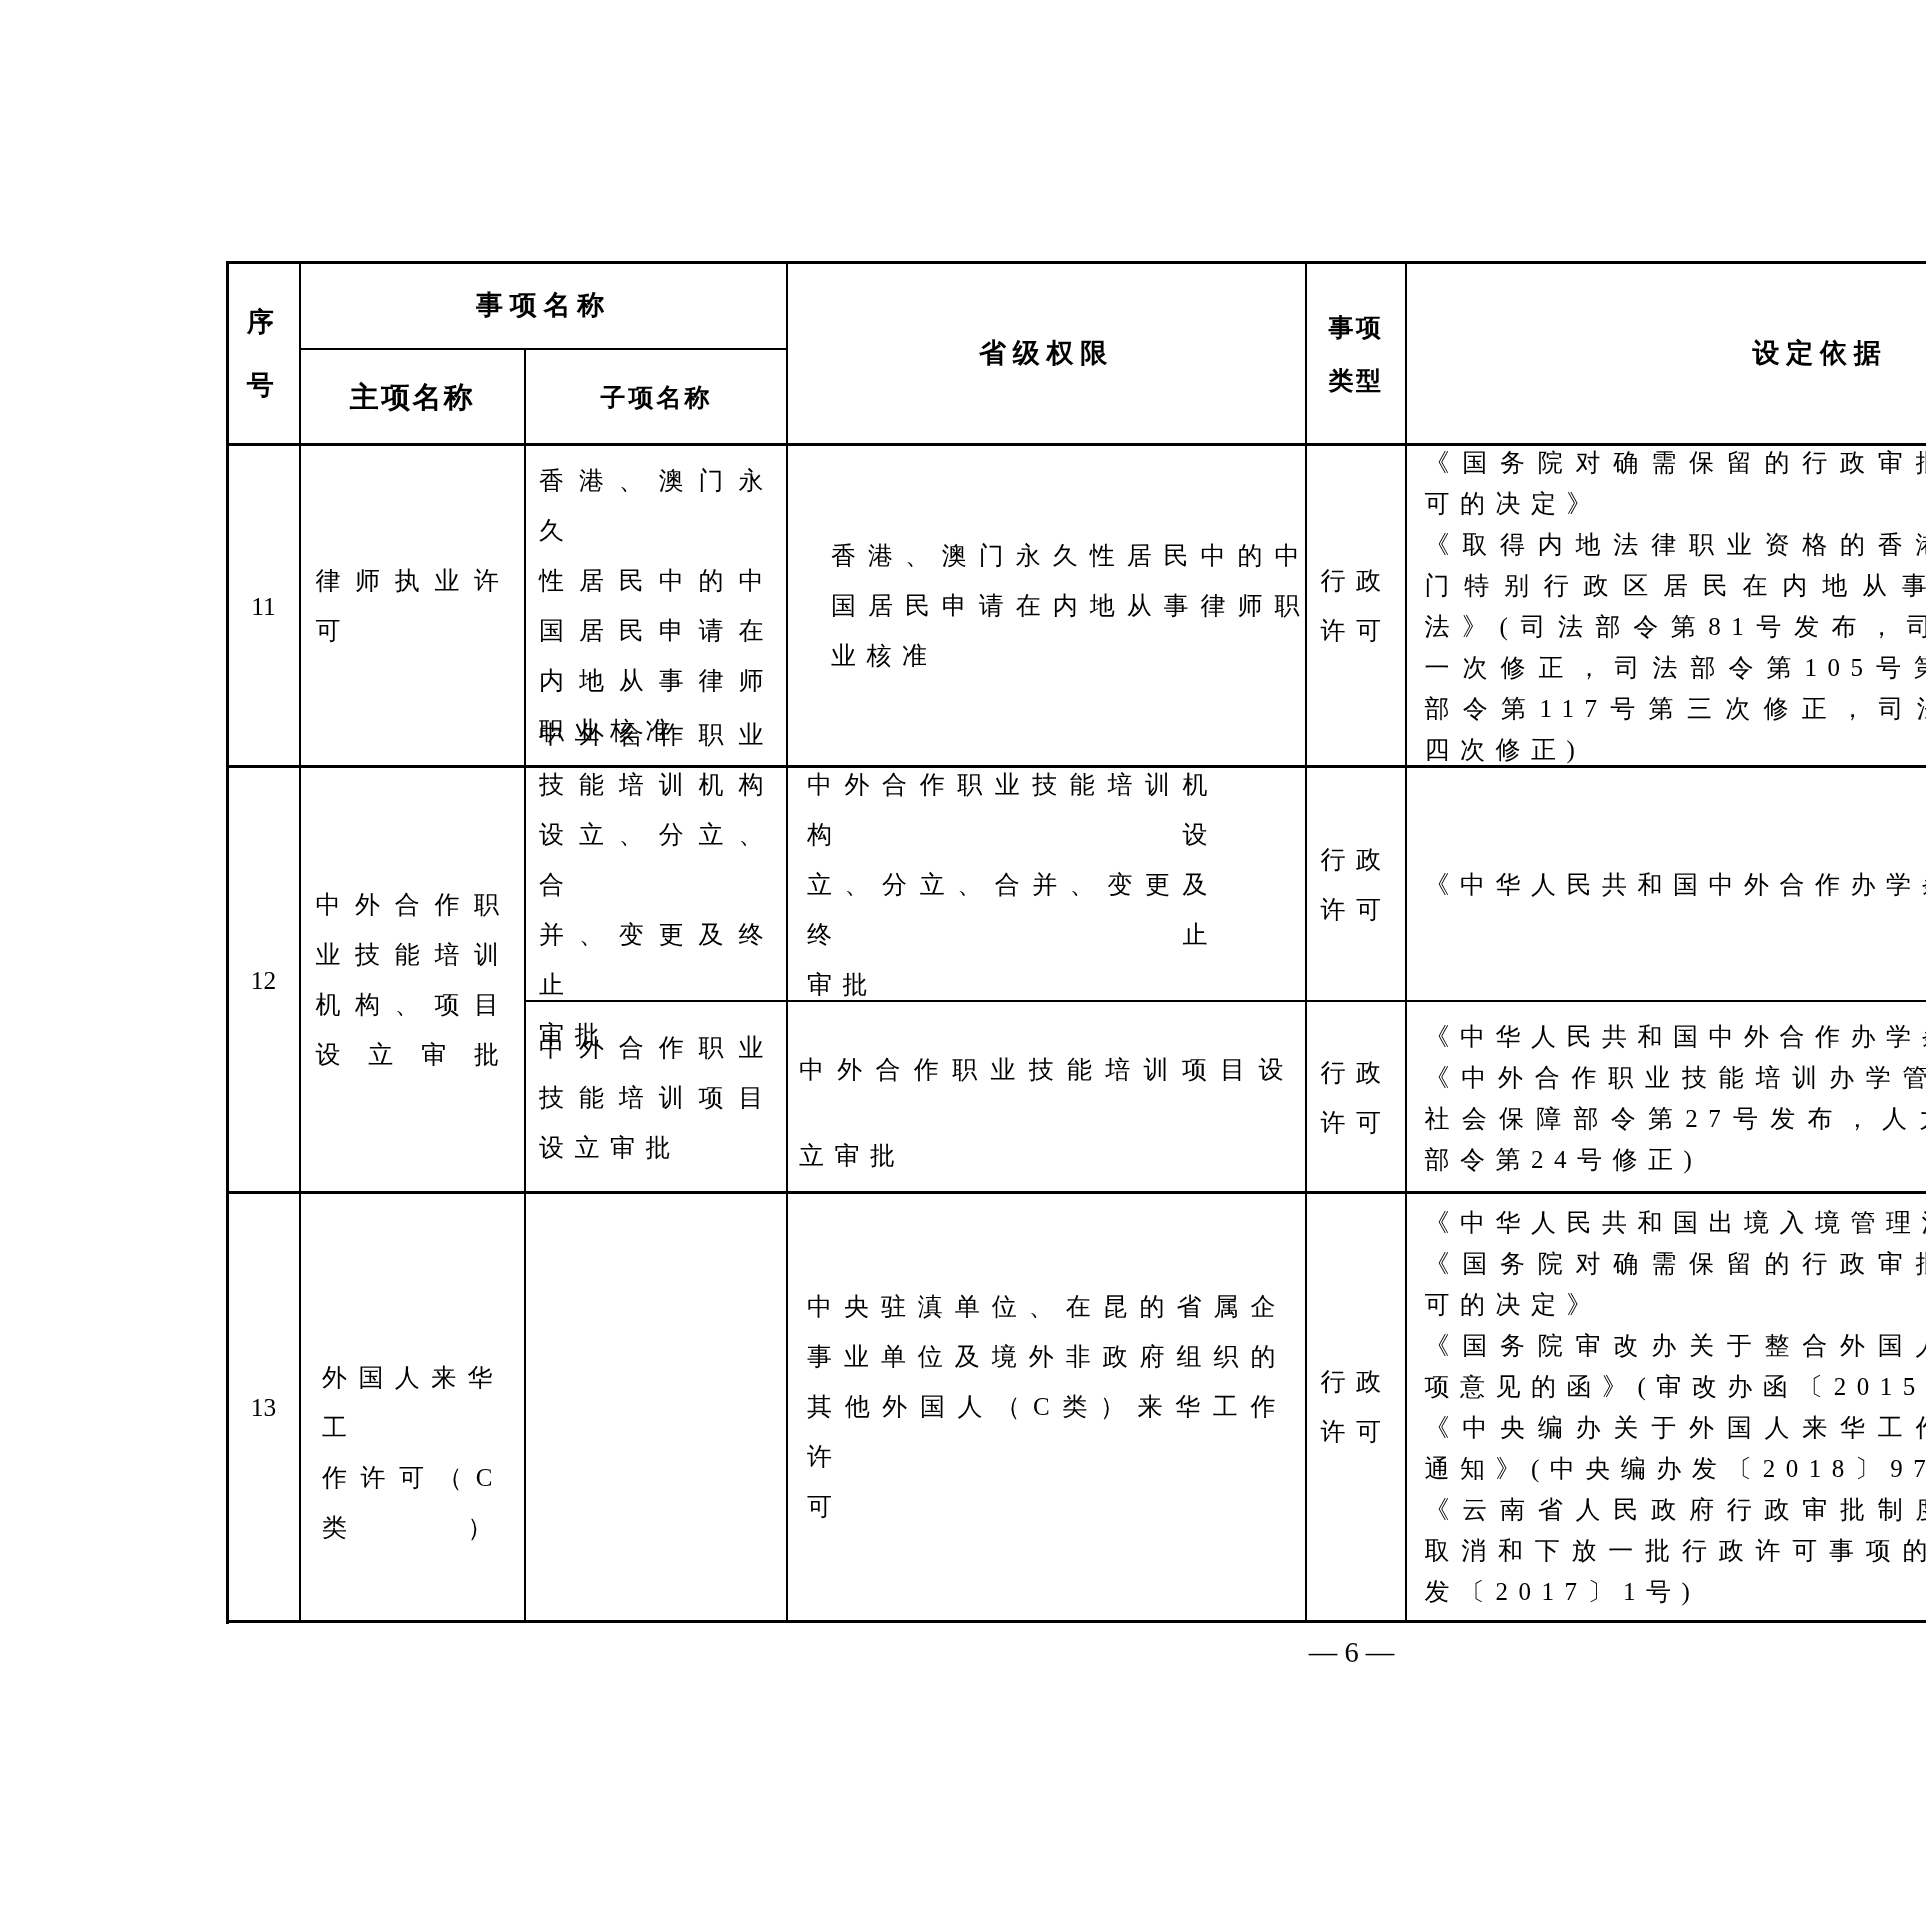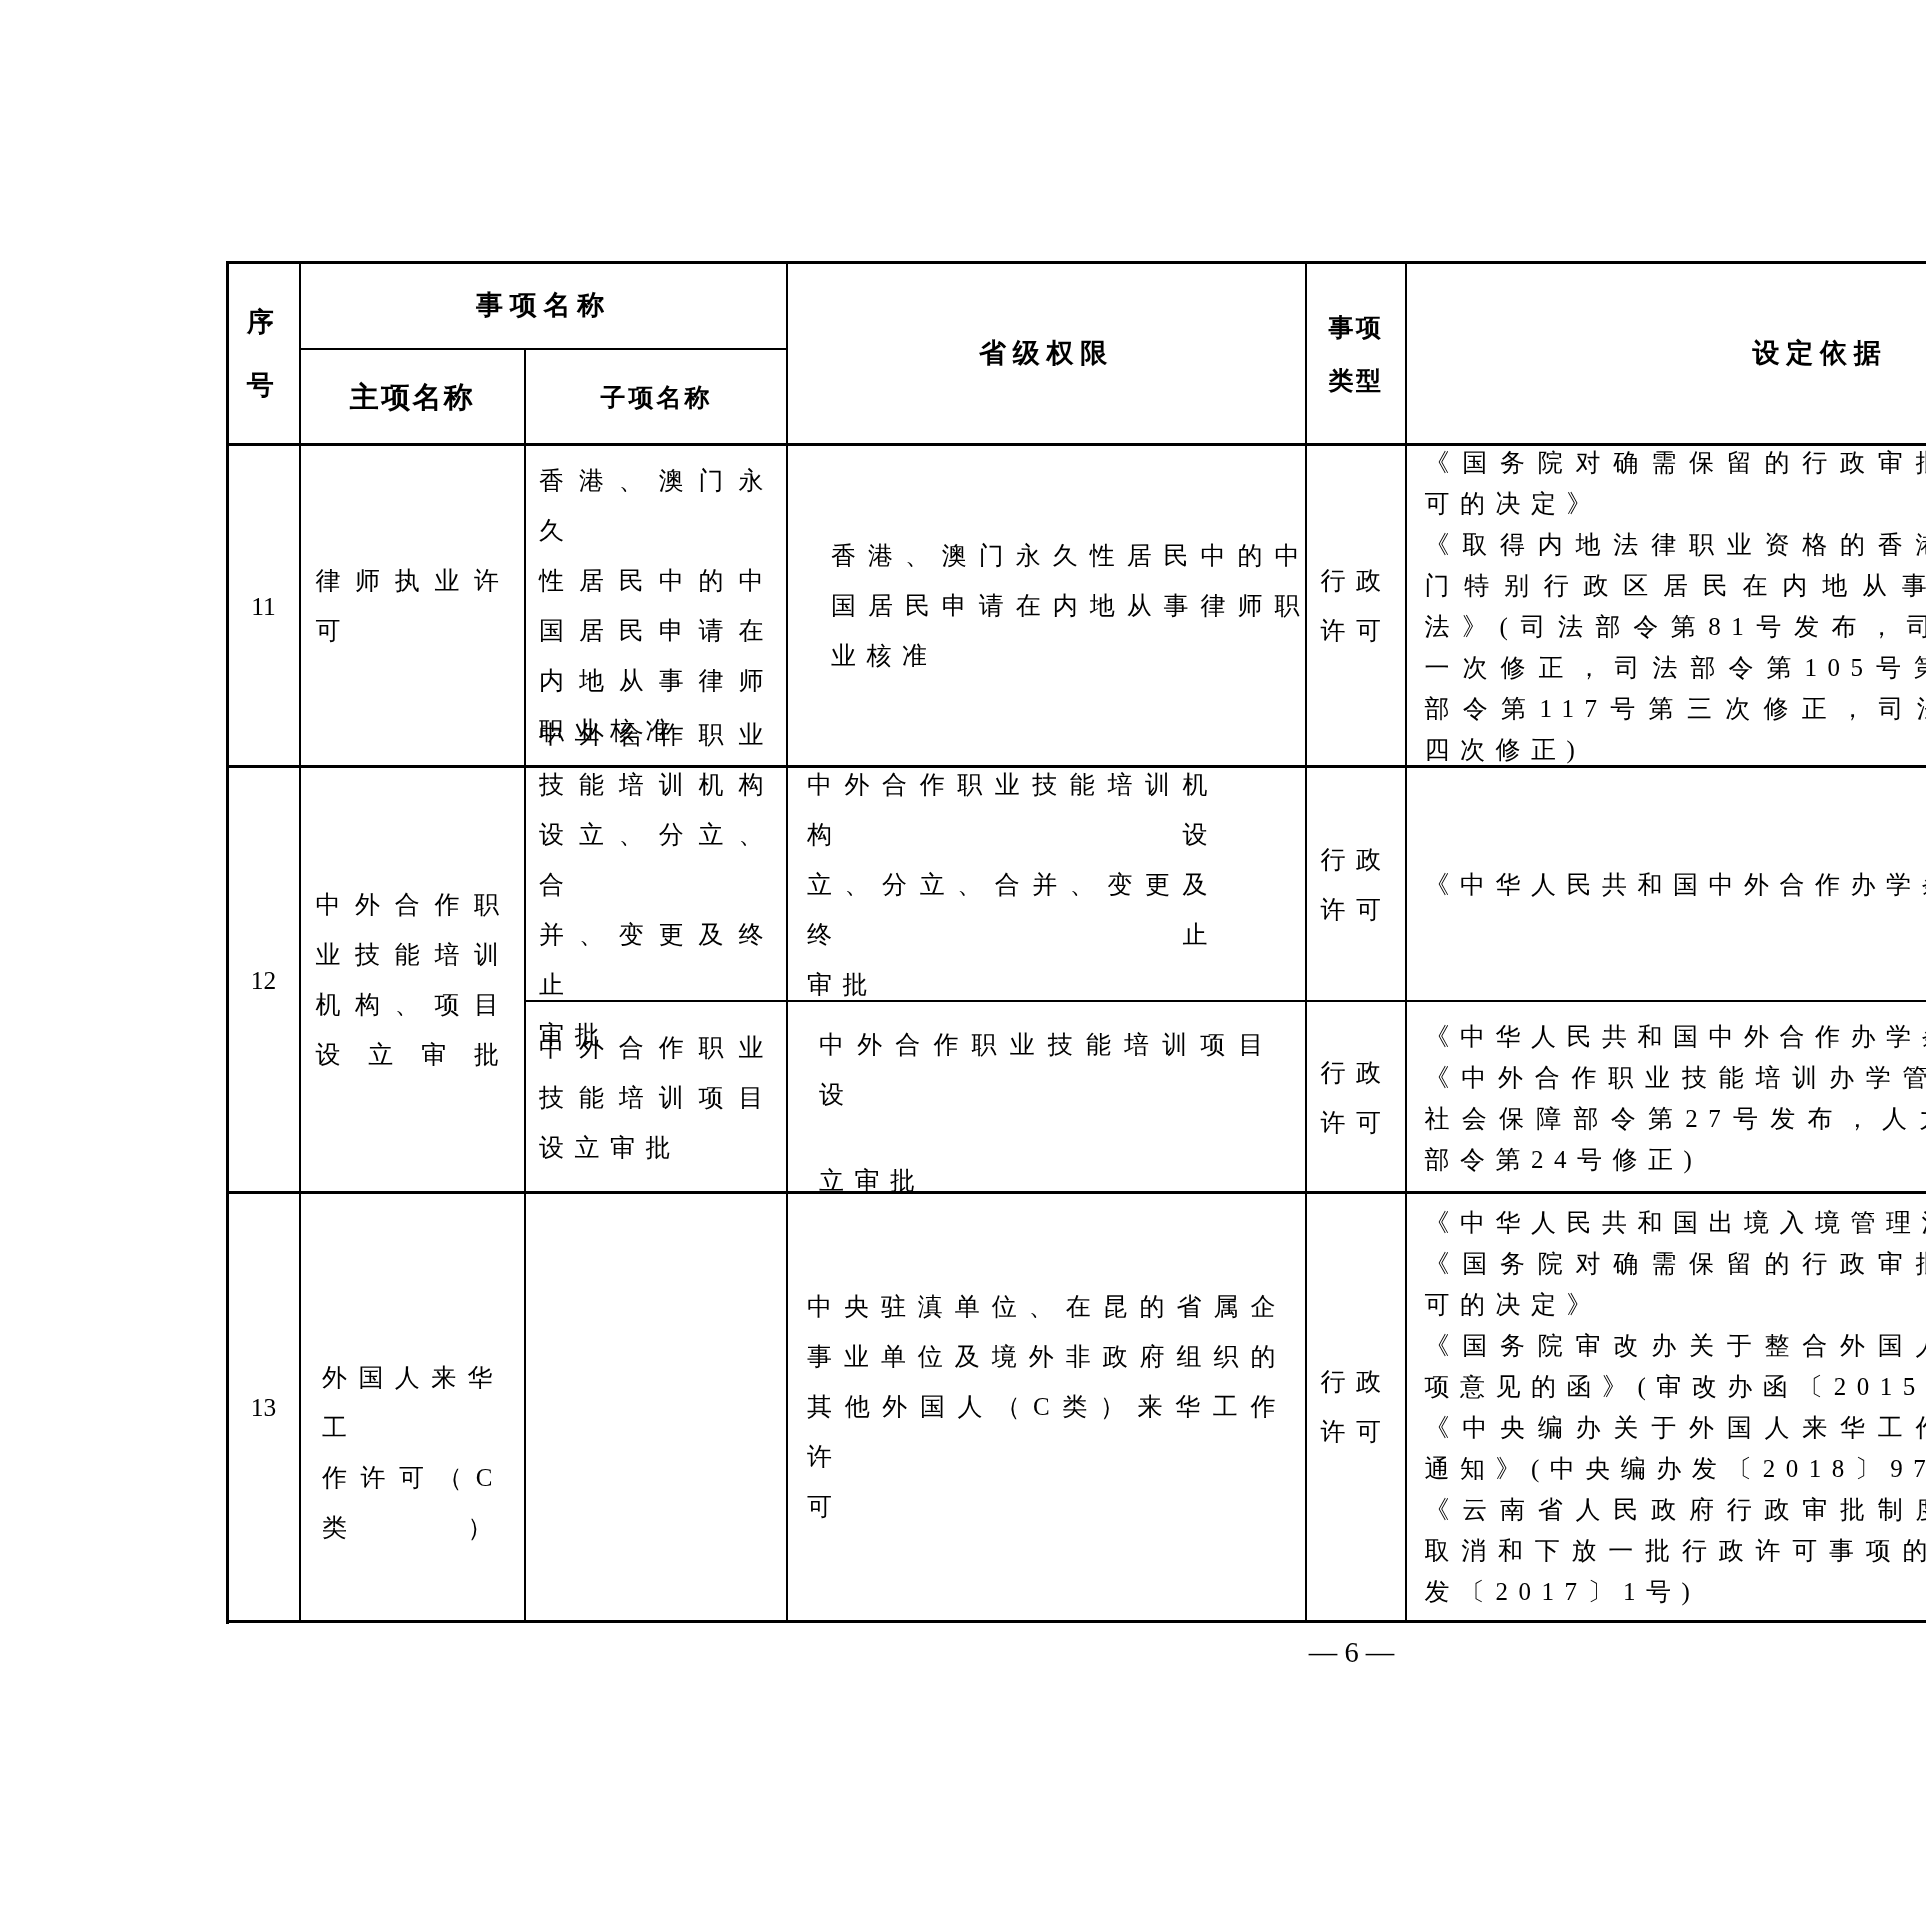--- a/index.html
+++ b/index.html
@@ -140,21 +140,21 @@
 许可</div>
   <div class="cell bodytxt basis" style="left:1179px; top:505px; width:828px; height:235px; padding:0 18.5px;">
       <div class="tl last">《中华人民共和国中外合作办学条例》</div>
     </div>
 
   <div class="cell bodytxt" style="left:299px; top:740px; width:261px; height:191px; padding:0 13px;">
       <div class="tl">中外合作职业</div>
       <div class="tl">技能培训项目</div>
       <div class="tl last">设立审批</div>
     </div>
-  <div class="cell bodytxt" style="left:560px; top:740px; width:519px; height:221px; padding:0 32px;gap:36px;">
+  <div class="cell bodytxt" style="left:560px; top:740px; width:519px; height:221px; padding:0 12px;gap:36px;">
       <div class="tl">中外合作职业技能培训项目设</div>
       <div class="tl last">立审批</div>
     </div>
   <div class="cell center bodytxt" style="left:1079px; top:740px; width:100px; height:191px;">行政
 许可</div>
   <div class="cell bodytxt basis" style="left:1179px; top:740px; width:828px; height:191px; padding:0 18.5px;">
       <div class="tl last">《中华人民共和国中外合作办学条例》</div>
       <div class="tl">《中外合作职业技能培训办学管理办法》(劳动和</div>
       <div class="tl">社会保障部令第27号发布，人力资源和社会保障</div>
       <div class="tl last">部令第24号修正)</div>

